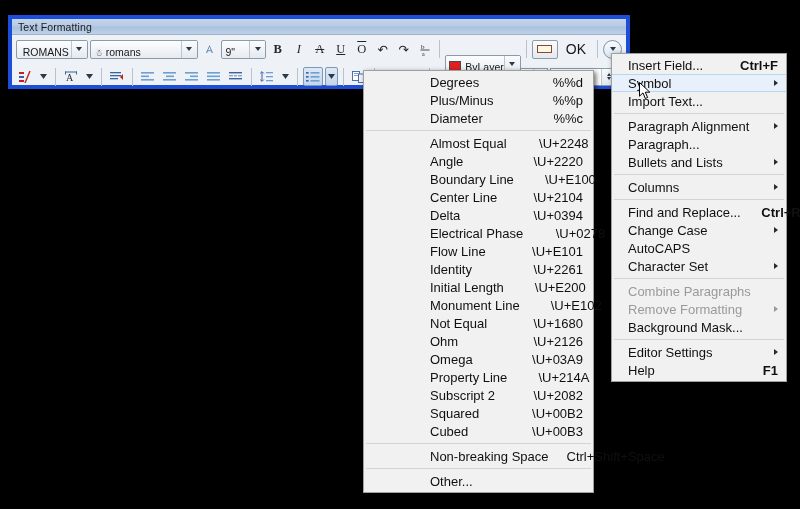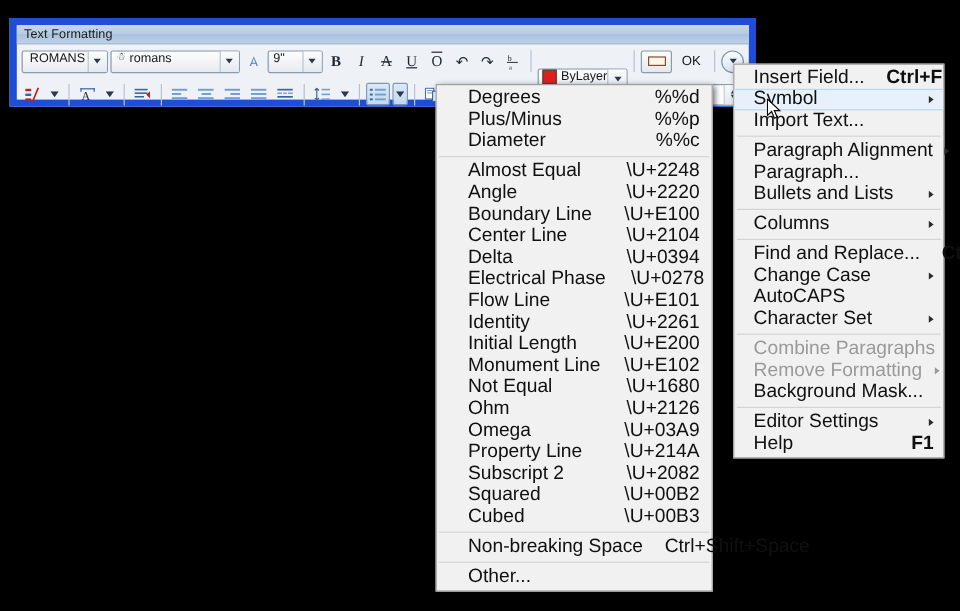--- a/index.html
+++ b/index.html
@@ -17,21 +17,21 @@
   }
 
   
   #text-formatting-dialog {
     position: absolute;
     left: 8px;
     top: 15px;
     width: 622px;
     height: 74px;
     background: #eef1f5;
-    border: 6px solid #1d4ed8;
+    border: 4px solid #1d4ed8;
     box-shadow: 0 1px 3px rgba(0,0,0,0.55);
     box-sizing: border-box;
   }
   .tf-titlebar {
     height: 16px;
     background: linear-gradient(to bottom, #c6d6ea 0%, #b6cbe4 48%, #a9c1de 52%, #bdd1e8 100%);
     border-bottom: 1px solid #9db3c9;
     display: flex;
     align-items: center;
     padding-left: 6px;
@@ -52,21 +52,21 @@
   }
   .tf-row.row2 { height: 27px; }
 
   
   .combo {
     height: 19px;
     background: linear-gradient(to bottom,#fdfdfd 0%,#f2f4f7 50%,#e7eaef 100%);
     border: 1px solid #8a9bab;
     border-radius: 2px;
     display: flex;
-    align-items: flex-start;
+    align-items: flex-end;
     box-sizing: border-box;
     font-size: 10.5px;
     color: #14181c;
     position: relative;
     padding-left: 4px;
   }
   .combo .cval {
     flex: 1;
     white-space: nowrap;
     overflow: hidden;
@@ -131,21 +131,21 @@
     flex: 0 0 auto;
     padding: 0 2px;
   }
   .tbtn.pressed {
     border: 1px solid #7f99b5;
     background: linear-gradient(to bottom,#dce8f6,#c3d8ee);
   }
   .tbtn.serif { font-family: "Liberation Serif", serif; }
 
   .okbtn {
-    font-size: 11px;
+    font-size: 14px;
     color: #14181c;
     padding: 0 6px;
     height: 18px;
     display: flex;
     align-items: center;
   }
 
   .circ-btn {
     width: 17px; height: 17px;
     border-radius: 50%;
@@ -215,21 +215,21 @@
     background: #f1f1f1;
     border: 1px solid #a0a0a0;
     box-shadow: 2px 2px 5px rgba(0,0,0,0.6);
     box-sizing: border-box;
     padding: 2px 0;
   }
   .menu-item {
     height: 18px;
     display: flex;
     align-items: center;
-    font-size: 16px;
+    font-size: 13px;
     color: #101010;
     padding: 0 8px 0 9px;
     box-sizing: border-box;
     white-space: nowrap;
     position: relative;
   }
   .menu-item .mlabel { flex: 1; }
   .menu-item .maccel {
     color: #101010;
     padding-left: 18px;
@@ -255,21 +255,21 @@
     flex: 0 0 auto;
   }
   .menu-item.disabled .submenu-arrow { border-left-color: #9a9a9a; }
 
   
   #symbol-menu {
     left: 363px;
     top: 70px;
     width: 231px;
   }
-  #symbol-menu .menu-item { padding-left: 26px; padding-right: 10px; height: 18px; }
+  #symbol-menu .menu-item { padding-left: 26px; padding-right: 10px; height: 18px; margin-left: 40px; }
   #symbol-menu .maccel { min-width: 64px; text-align: right; }
 
   
   #context-menu {
     left: 611px;
     top: 53px;
     width: 176px;
   }
   #context-menu .menu-item { padding-left: 16px; padding-right: 8px; height: 18px; }
   #context-menu .maccel { min-width: 42px; text-align: right; font-weight: bold; }

